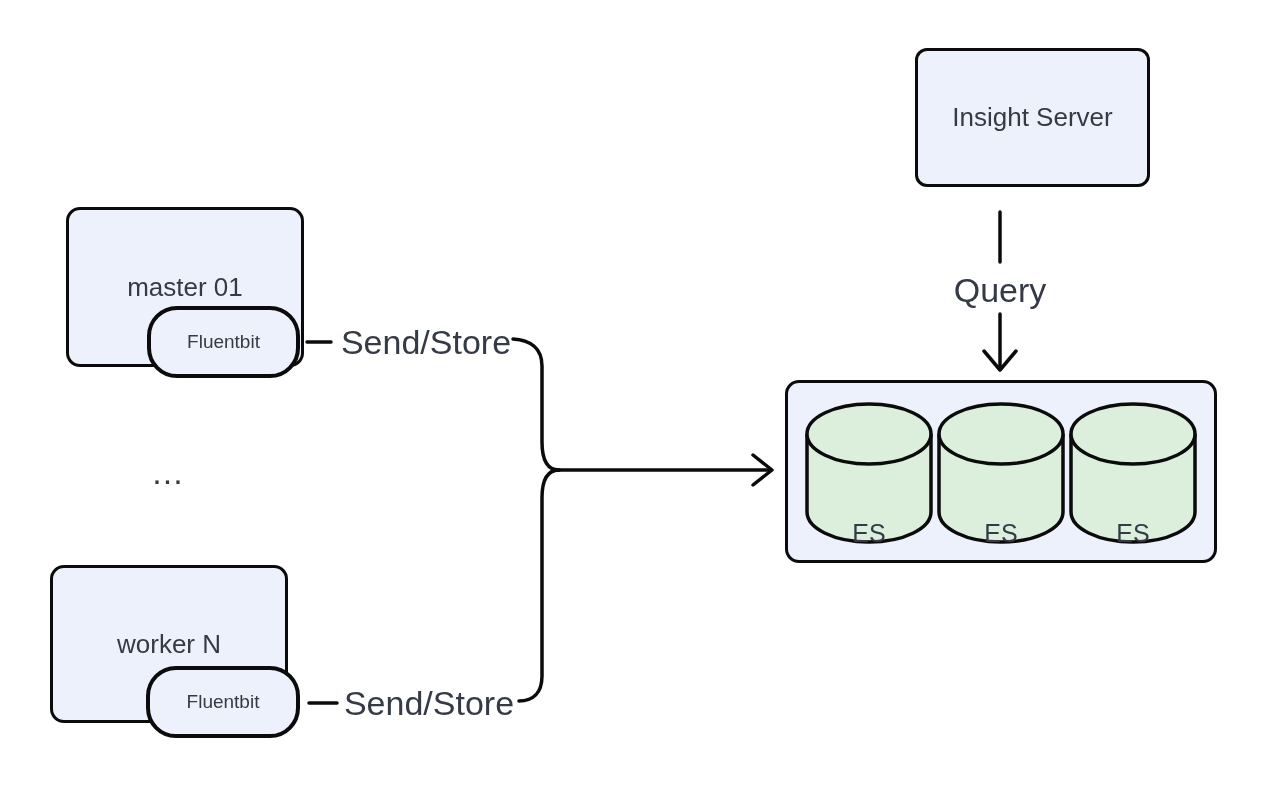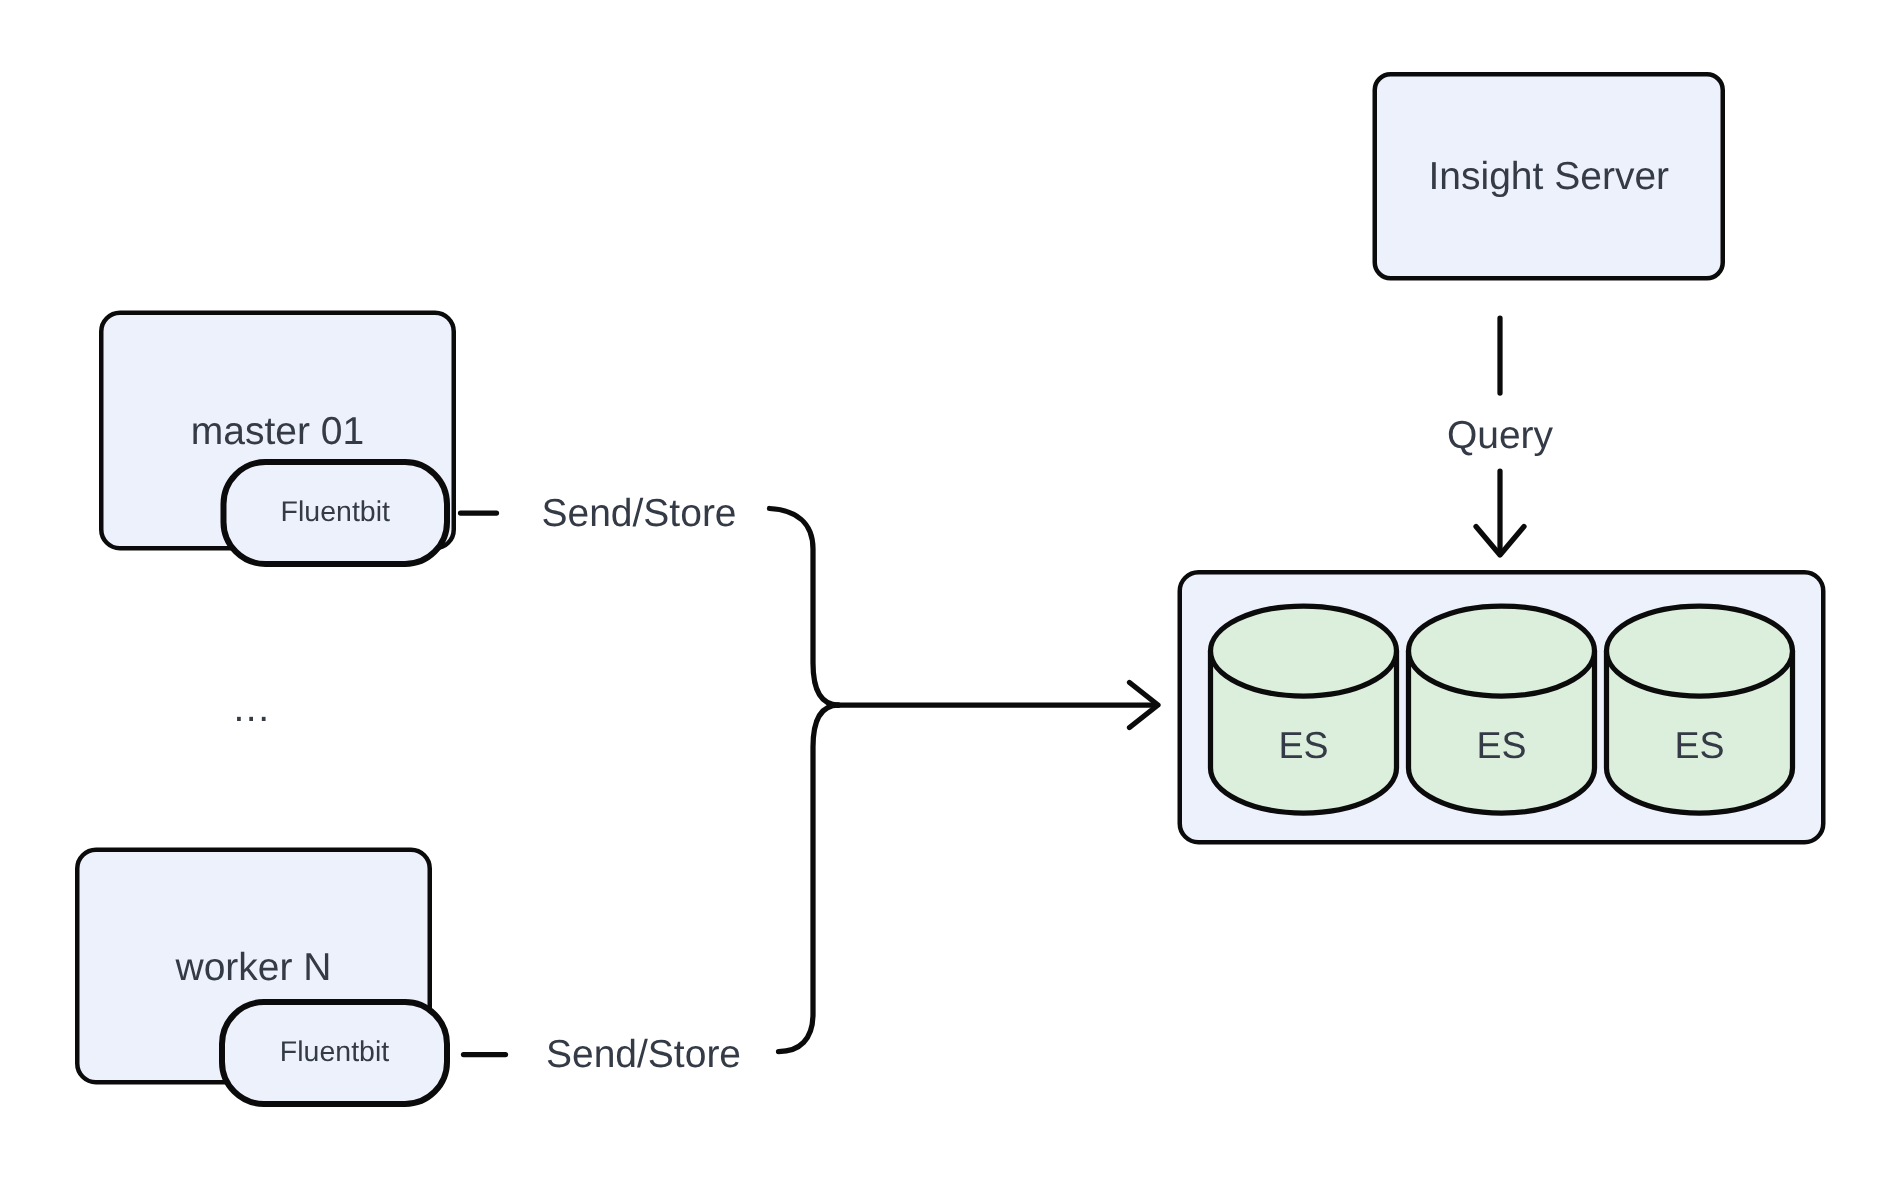--- a/index.html
+++ b/index.html
@@ -41,30 +41,30 @@
     display: flex; align-items: center; justify-content: center;
     font-size: 19px;
     z-index: 3;
   }
   #agent-master { left: 147px; top: 306px; width: 153px; height: 72px; }
   #agent-worker { left: 146px; top: 666px; width: 154px; height: 72px; }
 
   .float-label {
     position: absolute;
     transform: translate(-50%, -50%);
-    font-size: 26px;
+    font-size: 34px;
     white-space: nowrap;
     z-index: 4;
     line-height: 1.2;
   }
   #label-sendstore-top    { left: 426px;  top: 342px; }
   #label-sendstore-bottom { left: 429px;  top: 703px; }
   #label-query            { left: 1000px; top: 290px; }
   #label-ellipsis         { left: 168px;  top: 472px; letter-spacing: 1px; }
-  .es-label { font-size: 25px; }
+  .es-label { font-size: 25px; margin-top: 36px; }
   #label-es-1 { left: 869px;  top: 497px; }
   #label-es-2 { left: 1001px; top: 497px; }
   #label-es-3 { left: 1133px; top: 497px; }
 
   #connector-layer {
     position: absolute; left: 0; top: 0;
     width: 1266px; height: 788px;
     z-index: 2;
     pointer-events: none;
   }

